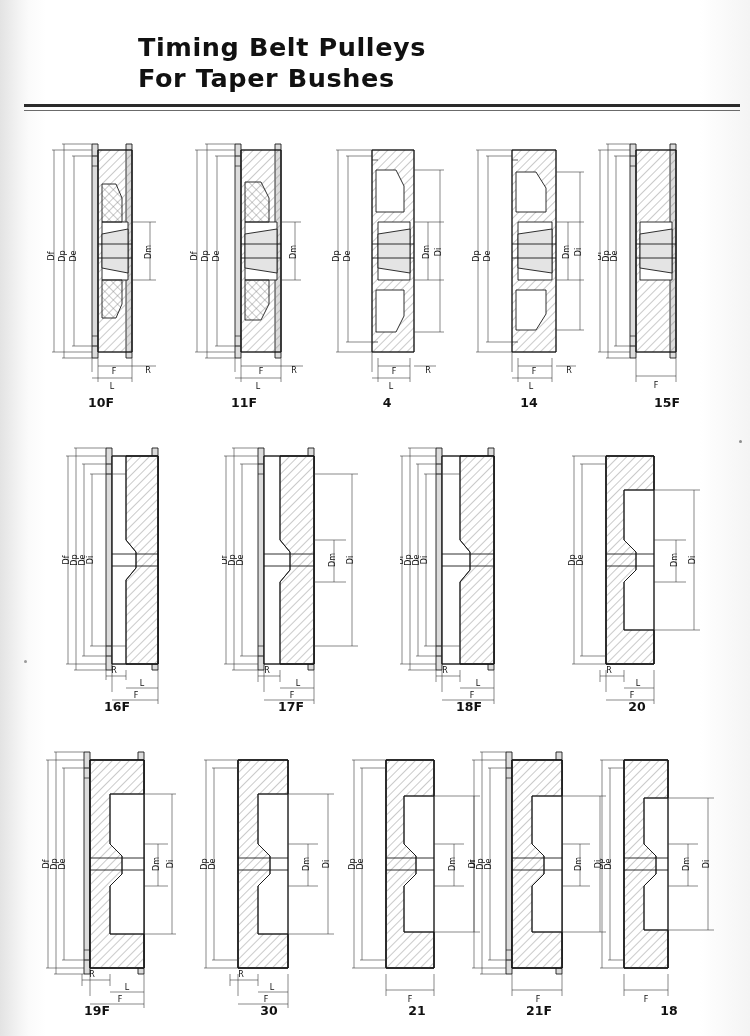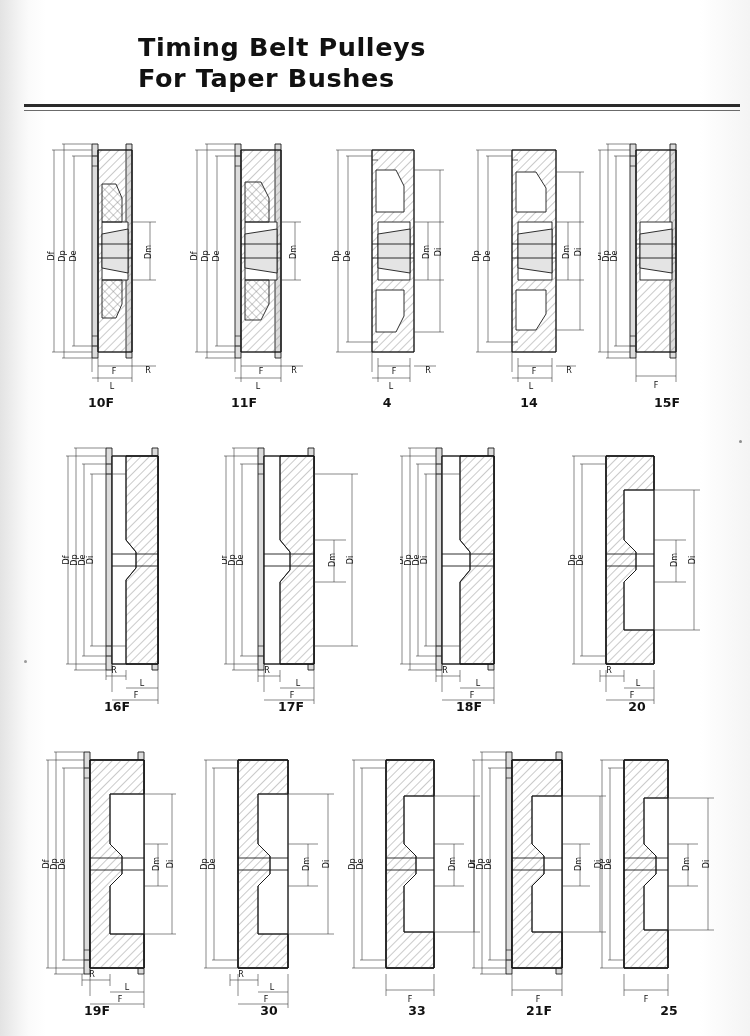--- a/index.html
+++ b/index.html
@@ -740,21 +740,21 @@
             <line x1="38" y1="256" x2="86" y2="256"></line>
           </g>
           <g font-family="DejaVu Sans, sans-serif" font-size="8" fill="#111">
             <text x="7" y="130" transform="rotate(-90 7 130)" text-anchor="middle">Dp</text>
             <text x="15" y="130" transform="rotate(-90 15 130)" text-anchor="middle">De</text>
             <text x="107" y="130" transform="rotate(-90 107 130)" text-anchor="middle">Dm</text>
             <text x="127" y="130" transform="rotate(-90 127 130)" text-anchor="middle">Di</text>
             <text x="62" y="268" text-anchor="middle">F</text>
           </g>
         </svg>
-        <div class="fig-caption">33</div>
+        <div class="fig-caption">21</div>
       </div>
 
       <div class="fig" style="left:470px">
         <svg width="150" height="290" viewBox="0 0 150 290">
           <g stroke="#1a1a1a" fill="none" stroke-width="0.9">
             <path d="M36 18 L36 240 L42 240 L42 18 Z" fill="#dcdcdc"></path>
             <path d="M86 18 L86 240 L92 240 L92 18 Z" fill="#dcdcdc"></path>
             <path d="M42 26 L92 26 L92 234 L42 234 Z" fill="#ffffff"></path>
             <path d="M42 26 L92 26 L92 234 L42 234 Z" fill="none"></path>
             <path d="M42 26 L92 26 L92 62 L62 62 L62 110 L74 122 L74 140 L62 152 L62 198 L92 198 L92 234 L42 234 Z" fill="url(#h45a)"></path>
@@ -828,18 +828,18 @@
             <line x1="24" y1="256" x2="68" y2="256"></line>
           </g>
           <g font-family="DejaVu Sans, sans-serif" font-size="8" fill="#111">
             <text x="3" y="130" transform="rotate(-90 3 130)" text-anchor="middle">Dp</text>
             <text x="11" y="130" transform="rotate(-90 11 130)" text-anchor="middle">De</text>
             <text x="89" y="130" transform="rotate(-90 89 130)" text-anchor="middle">Dm</text>
             <text x="109" y="130" transform="rotate(-90 109 130)" text-anchor="middle">Di</text>
             <text x="46" y="268" text-anchor="middle">F</text>
           </g>
         </svg>
-        <div class="fig-caption">25</div>
+        <div class="fig-caption">18</div>
       </div>
     </div>
 
   </div>
 </div>
 
 </body></html>

